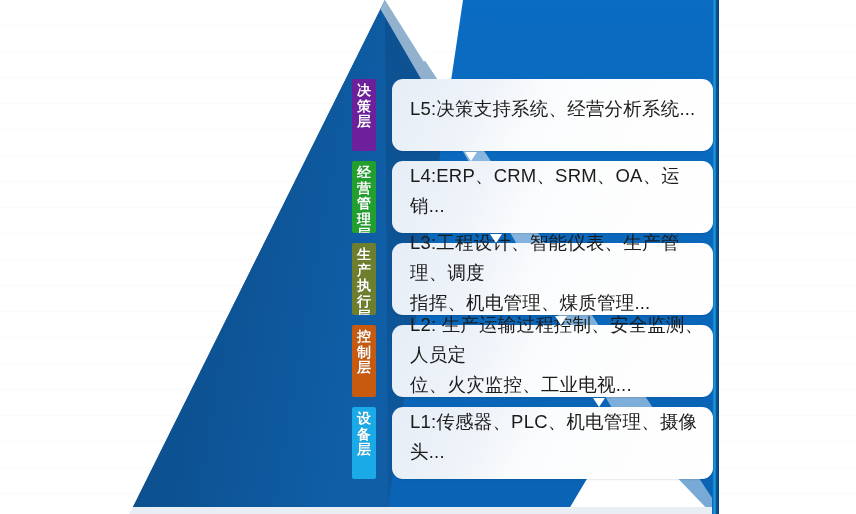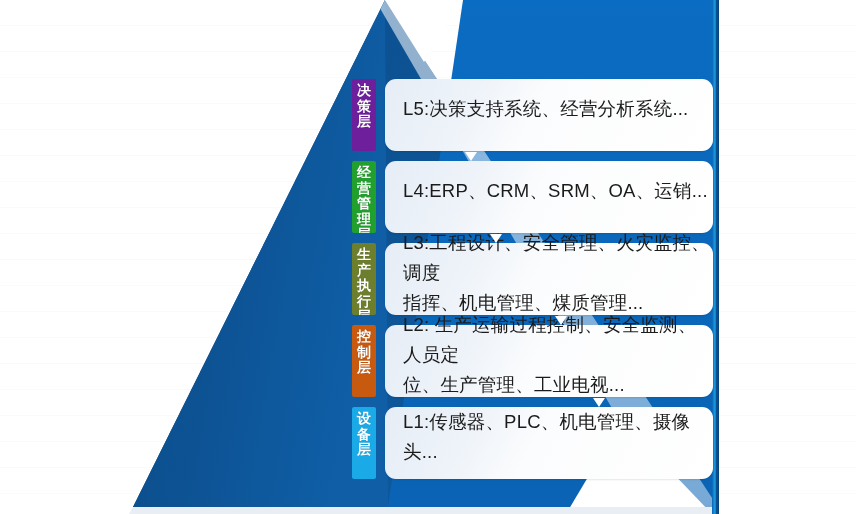--- a/index.html
+++ b/index.html
@@ -64,21 +64,21 @@
     box-sizing: border-box;
     letter-spacing: 0px;
     text-shadow: 0 0 1px rgba(0,0,0,0.25);
     writing-mode: horizontal-tb;
     overflow: hidden;
   }
   .layer-tab span {
     display: block;
   }
   .layer-card {
-    margin-left: 9px;
+    margin-left: 16px;
     flex: 1 1 auto;
     background: linear-gradient(118deg, #e6edf6 0%, #eef3f9 26%, #fbfcfd 46%, #ffffff 100%);
     border-radius: 11px;
     display: flex;
     align-items: center;
     box-sizing: border-box;
     padding: 0 0 12px 18px;
     box-shadow: 0 1px 2px rgba(0,0,0,0.10);
   }
   .layer-text {
@@ -199,36 +199,36 @@
       <div class="layer-tab" style="background:#6d7f2c;">
         <span>
             <span>生</span>
             <span>产</span>
             <span>执</span>
             <span>行</span>
             <span>层</span>
           </span>
       </div>
       <div class="layer-card">
-        <div class="layer-text">L3:工程设计、安全管理、火灾监控、调度
+        <div class="layer-text">L3:工程设计、智能仪表、生产管理、调度
 指挥、机电管理、煤质管理...</div>
       </div>
     </div>
 
     <div class="layer-row" id="row-l2">
       <div class="layer-tab" style="background:#c85a10;">
         <span>
             <span>控</span>
             <span>制</span>
             <span>层</span>
           </span>
       </div>
       <div class="layer-card">
         <div class="layer-text">L2: 生产运输过程控制、安全监测、人员定
-位、生产管理、工业电视...</div>
+位、火灾监控、工业电视...</div>
       </div>
     </div>
 
     <div class="layer-row" id="row-l1">
       <div class="layer-tab" style="background:#1aaae8;">
         <span>
             <span>设</span>
             <span>备</span>
             <span>层</span>
           </span>

